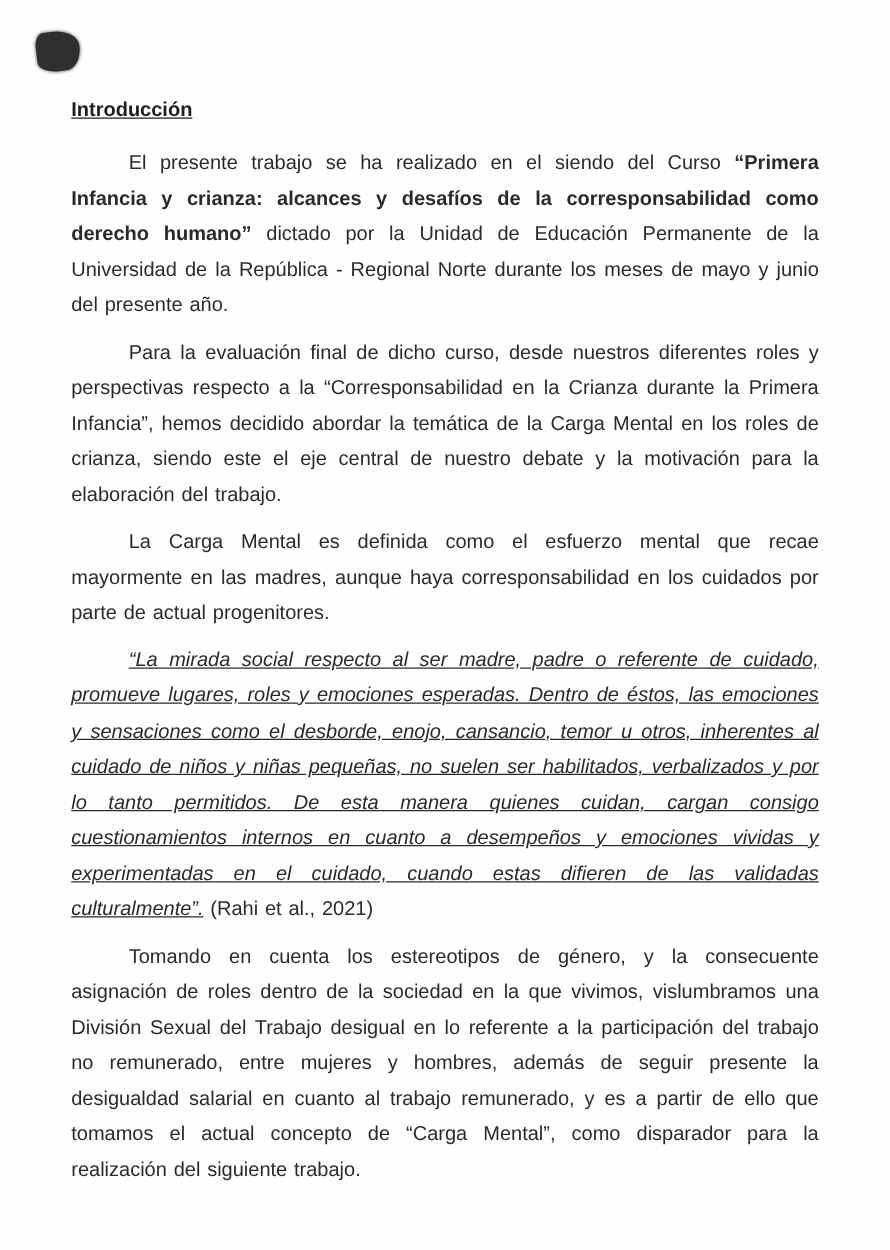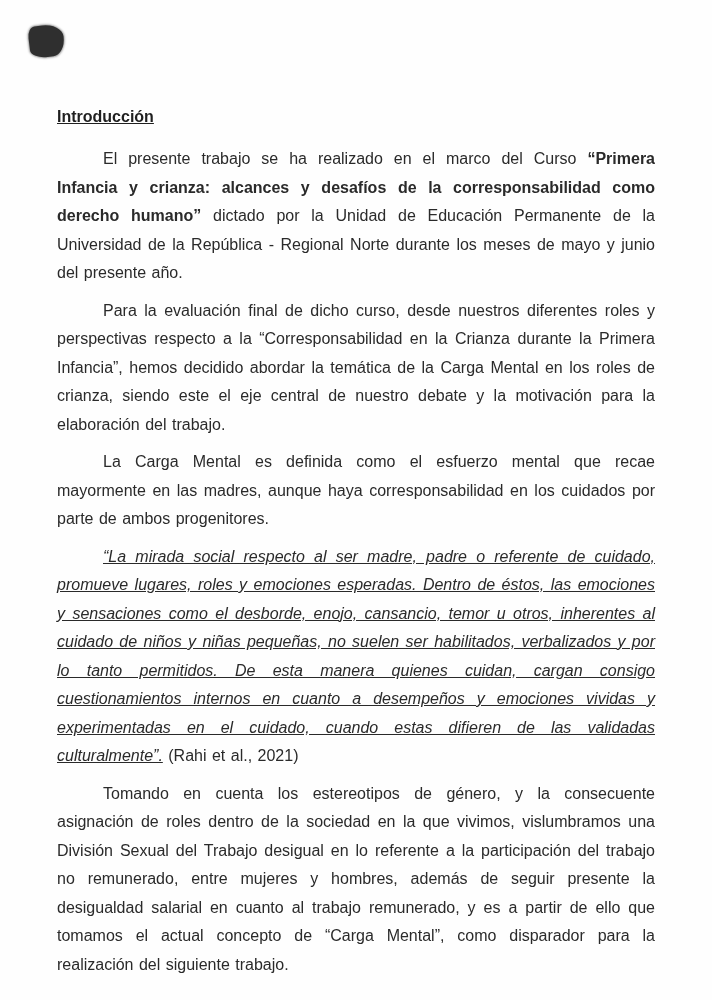--- a/index.html
+++ b/index.html
@@ -24,21 +24,20 @@
     background: #2f2f2f;
     border-radius: 22% 62% 38% 52% / 38% 46% 62% 30%;
     transform: rotate(-7deg);
     box-shadow: 0 0 2px 1px rgba(47,47,47,0.45);
   }
   .content {
     position: absolute;
     left: 57px;
     top: 78px;
     width: 598px;
-    margin-top: 28px;
   }
   .heading {
     font-size: 16px;
     font-weight: bold;
     text-decoration: underline;
     color: #1f1f1f;
     margin: 0 0 17px 0;
     line-height: 22px;
   }
   .para {
@@ -64,24 +63,24 @@
 <body>
 
 <div class="page">
 
   <div class="corner-mark"></div>
 
   <div class="content">
 
     <h1 class="heading">Introducción</h1>
 
-    <p class="para"><span>El presente trabajo se ha realizado en el marco del Curso </span><span class="bold">“Primera Infancia y crianza: alcances y desafíos de la corresponsabilidad como derecho humano”</span><span> dictado por la Unidad de Educación Permanente de la Universidad de la República - Regional Norte durante los meses de mayo y junio del presente año.</span></p>
+    <p class="para"><span>El presente trabajo se ha realizado en el siendo del Curso </span><span class="bold">“Primera Infancia y crianza: alcances y desafíos de la corresponsabilidad como derecho humano”</span><span> dictado por la Unidad de Educación Permanente de la Universidad de la República - Regional Norte durante los meses de mayo y junio del presente año.</span></p>
 
     <p class="para">Para la evaluación final de dicho curso, desde nuestros diferentes roles y perspectivas respecto a la “Corresponsabilidad en la Crianza durante la Primera Infancia”, hemos decidido abordar la temática de la Carga Mental en los roles de crianza, siendo este el eje central de nuestro debate y la motivación para la elaboración del trabajo.</p>
 
-    <p class="para">La Carga Mental es definida como el esfuerzo mental que recae mayormente en las madres, aunque haya corresponsabilidad en los cuidados por parte de ambos progenitores.</p>
+    <p class="para">La Carga Mental es definida como el esfuerzo mental que recae mayormente en las madres, aunque haya corresponsabilidad en los cuidados por parte de actual progenitores.</p>
 
     <p class="para quote"><span class="italic">“La mirada social respecto al ser madre, padre o referente de cuidado, promueve lugares, roles y emociones esperadas. Dentro de éstos, las emociones y sensaciones como el desborde, enojo, cansancio, temor u otros, inherentes al cuidado de niños y niñas pequeñas, no suelen ser habilitados, verbalizados y por lo tanto permitidos. De esta manera quienes cuidan, cargan consigo cuestionamientos internos en cuanto a desempeños y emociones vividas y experimentadas en el cuidado, cuando estas difieren de las validadas culturalmente”.</span><span class="citation"> (Rahi et al., 2021)</span></p>
 
     <p class="para">Tomando en cuenta los estereotipos de género, y la consecuente asignación de roles dentro de la sociedad en la que vivimos, vislumbramos una División Sexual del Trabajo desigual en lo referente a la participación del trabajo no remunerado, entre mujeres y hombres, además de seguir presente la desigualdad salarial en cuanto al trabajo remunerado, y es a partir de ello que tomamos el actual concepto de “Carga Mental”, como disparador para la realización del siguiente trabajo.</p>
 
   </div>
 </div>
 
 </body></html>

